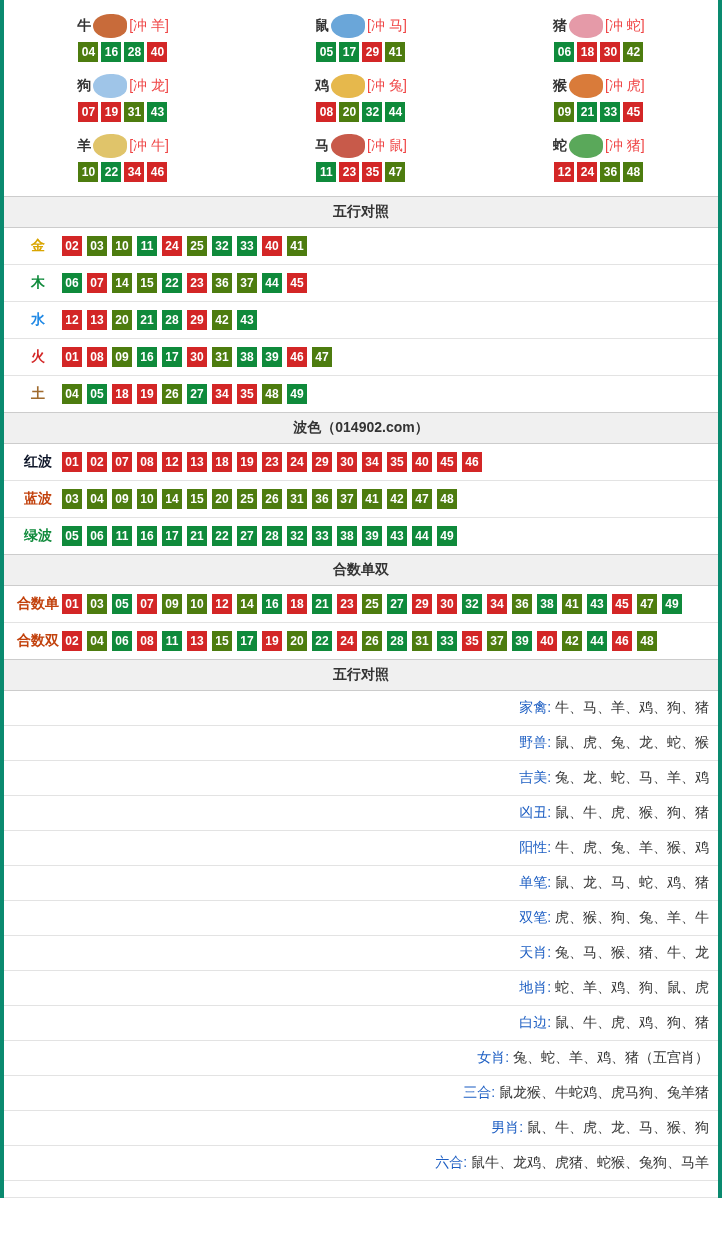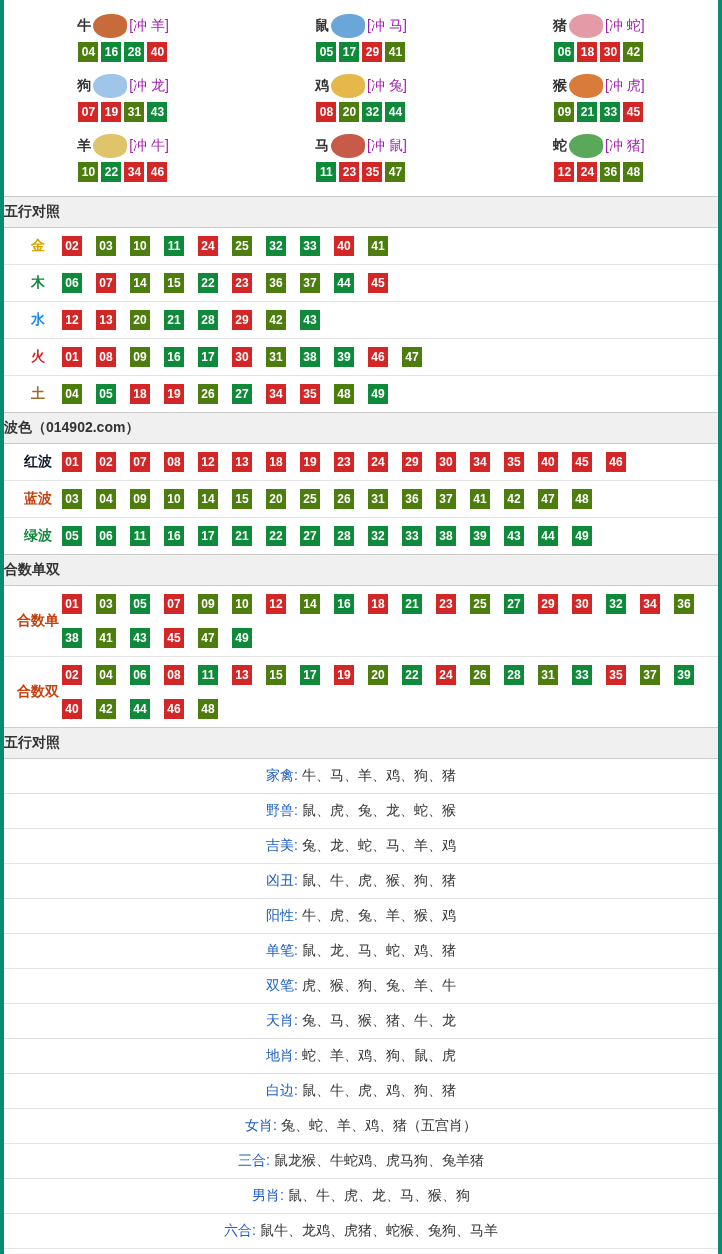--- a/index.html
+++ b/index.html
@@ -2,32 +2,32 @@
 <html><head>
 <meta charset="utf-8">
 <style>
 *{box-sizing:border-box;margin:0;padding:0}
 body{font-family:Arial,"Microsoft YaHei",sans-serif;font-size:14px;color:#333;background:#fff}
 .wrap{width:722px;border-left:4px solid #0a8a6f;border-right:4px solid #0a8a6f;background:#fff;margin:0 auto}
 .zodiac-grid{display:flex;flex-wrap:wrap;padding:8px 0}
 .zcell{width:33.33%;text-align:center;padding:6px 0}
 .zhead{display:flex;align-items:center;justify-content:center;gap:2px;margin-bottom:4px}
 .zname{font-weight:bold}
-.zclash{color:#a21caf}
+.zclash{color:#ef4444}
 .balls{display:flex;justify-content:center;gap:3px}
 .ball{display:inline-block;min-width:20px;height:20px;line-height:20px;color:#fff;font-size:12px;font-weight:bold;text-align:center;padding:0 2px}
 .r{background:#d32626}.b{background:#4d7c0f}.g{background:#0f8a3b}
-.sect-h{background:#f0f0f0;border-top:1px solid #ccc;border-bottom:1px solid #ccc;padding:6px 0;font-weight:bold}
+.sect-h{background:#f0f0f0;border-top:1px solid #ccc;border-bottom:1px solid #ccc;text-align:center;padding:6px 0;font-weight:bold}
 .row{display:flex;border-bottom:1px solid #e3e3e3;padding:8px 10px;align-items:center}
 .row:last-child{border-bottom:none}
 .rlab{width:48px;flex-shrink:0;text-align:center;font-weight:bold}
 .rlab.gold{color:#d9a500}.rlab.wood{color:#0f8a3b}.rlab.water{color:#1e88e5}.rlab.fire{color:#d32626}.rlab.earth{color:#a06b2e}
 .rlab.red{color:#0f172a}.rlab.blue{color:#c2410c}.rlab.green{color:#0f8a3b}
-.rballs{display:flex;flex-wrap:wrap;gap:14px}
-.attr-row{text-align:center;padding:8px 16px;border-bottom:1px solid #e3e3e3}
+.rballs{display:flex;flex-wrap:wrap;gap:5px}
+.attr-row{text-align:right;padding:8px 9px;border-bottom:1px solid #e3e3e3}
 .attr-lab{color:#1e5fc3}
 .attr-val{color:#333}
 .fr{display:flex;justify-content:center;gap:18px;padding:8px 0;border-bottom:1px solid #e3e3e3}
 
 .zi{display:inline-block;width:34px;height:24px;border-radius:50% 40% 45% 50%;position:relative}
 </style>
 </head>
 <body>
 <div class="wrap">
 

